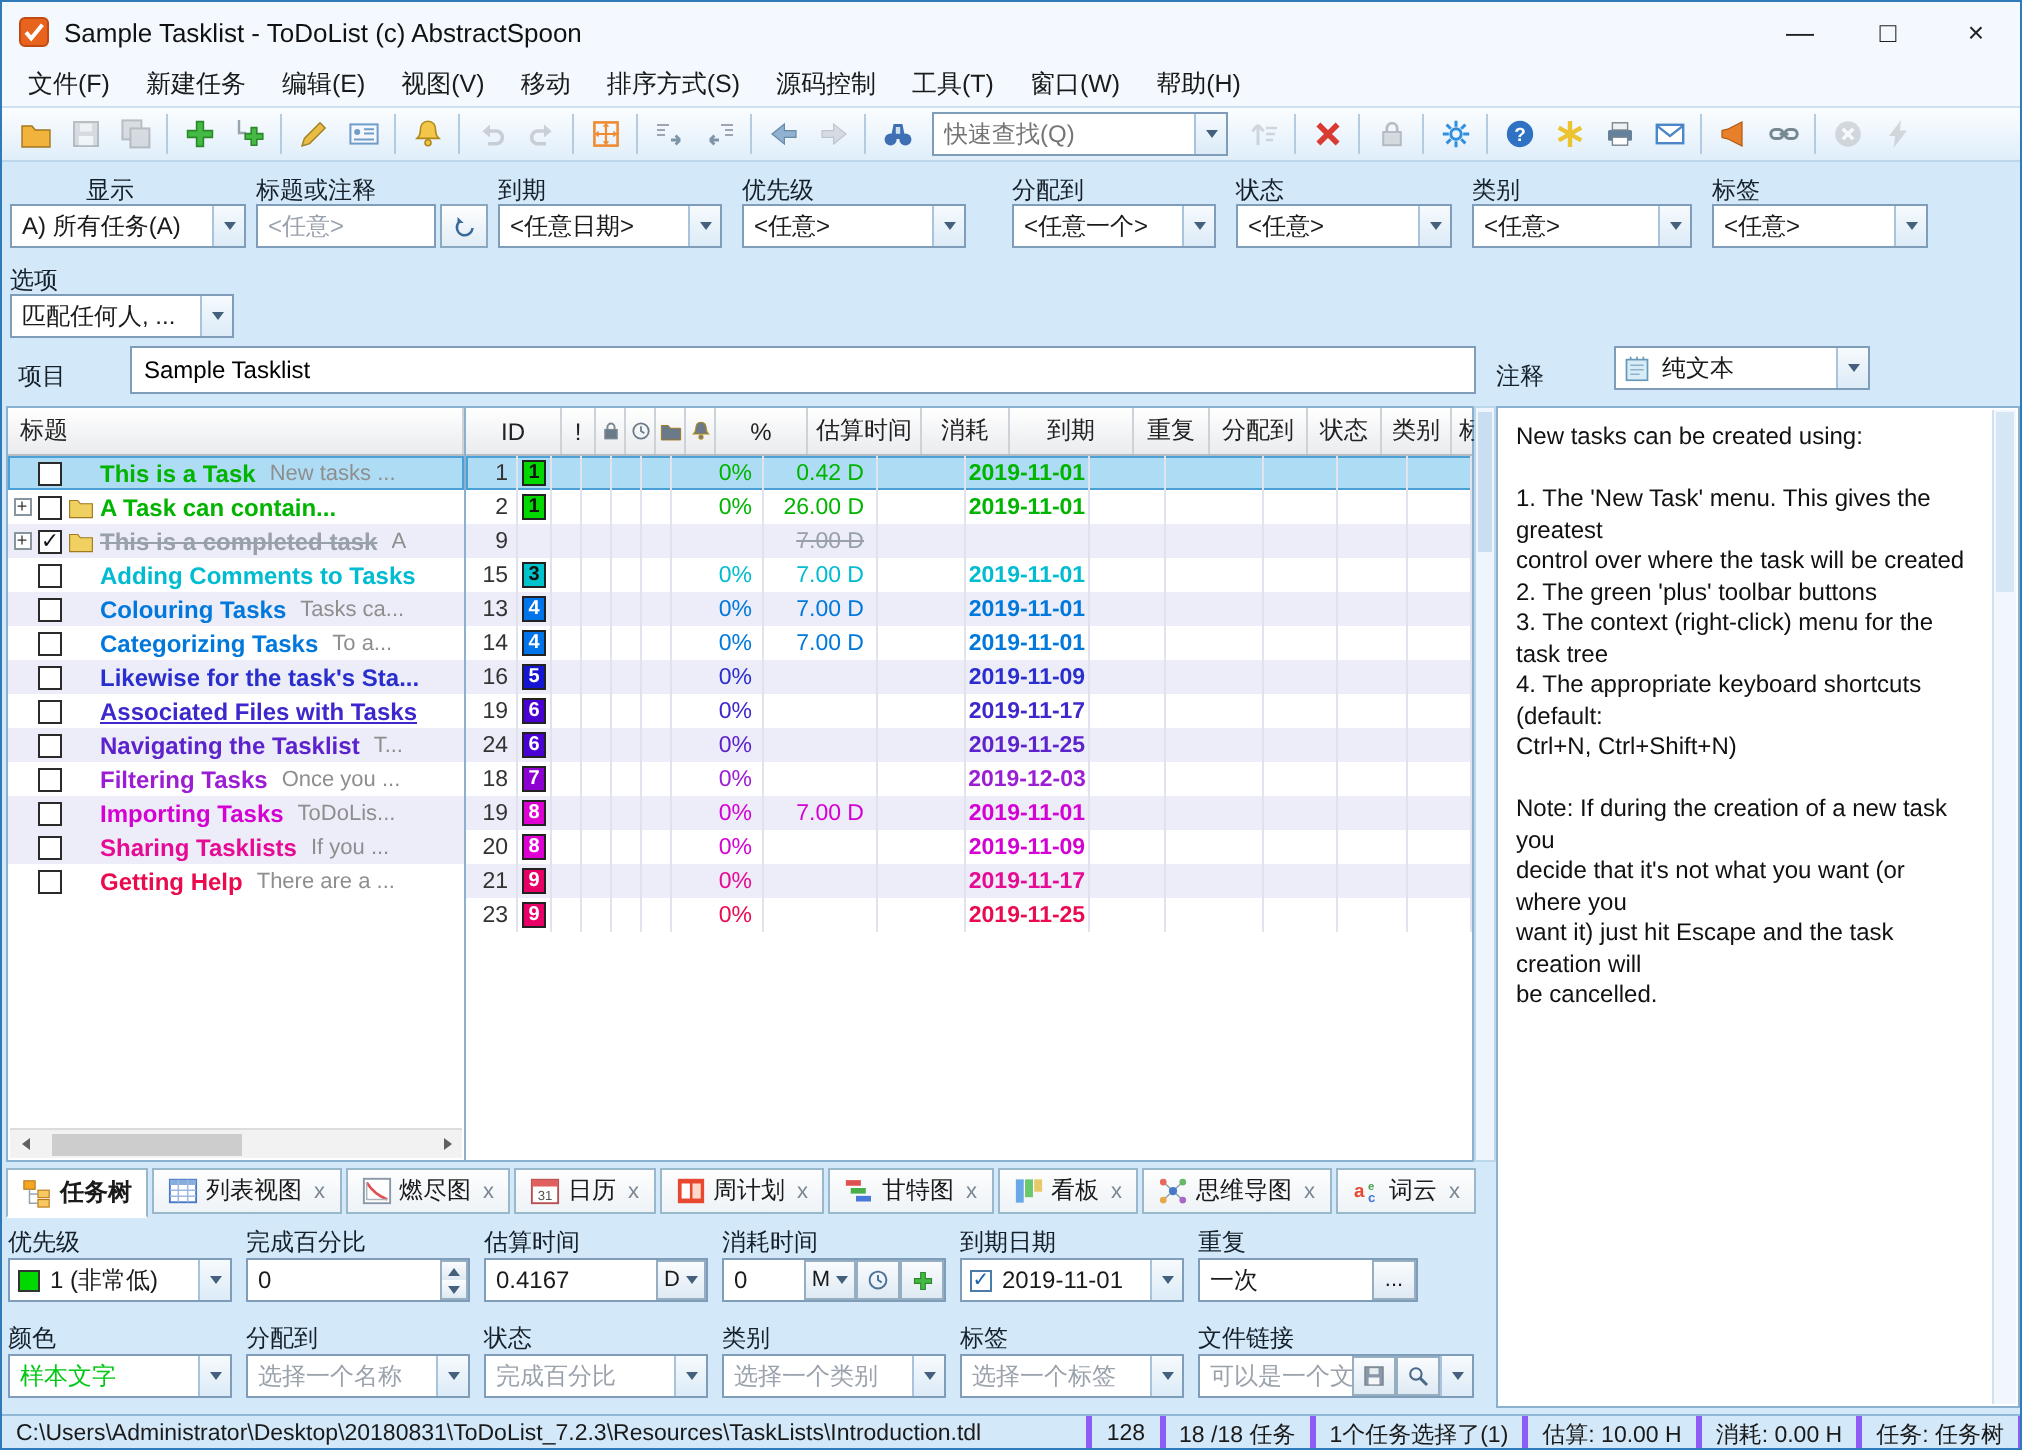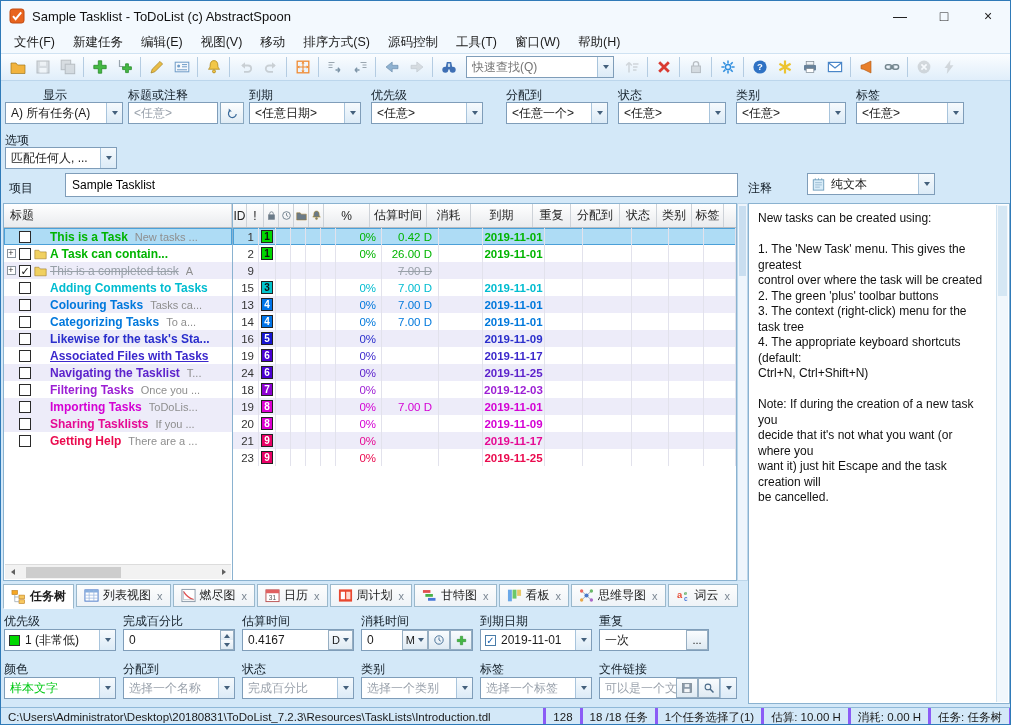--- a/index.html
+++ b/index.html
@@ -31,21 +31,21 @@
 .hcell{display:flex;align-items:center;justify-content:center;border-right:1px solid #cdd2d8;font-size:12px;color:#222;overflow:hidden;flex:none}
 .hcell.left{justify-content:flex-start;padding-left:6px}
 .trow{height:17px;display:flex;align-items:center;overflow:hidden}
 .trow.alt{background:#edecf9}
 .trow.sel{background:#aedcf5;box-shadow:inset 0 0 0 1px #4ba0d8}
 .expslot{width:14px;display:flex;align-items:center;justify-content:center;flex:none}
 .expbox{width:9px;height:9px;border:1px solid #8a949e;background:#fff;font-size:9px;line-height:7px;text-align:center;color:#333}
 .cbx{width:12px;height:12px;border:1.4px solid #2a2a2a;background:#fff;margin:0 3px 0 1px;flex:none;font-size:11px;line-height:10px;text-align:center;font-weight:bold;color:#111}
 .ticonslot{width:16px;display:flex;align-items:center;flex:none}
 .ttl{font-weight:bold;font-size:12px;white-space:nowrap}
-.ttl.done{text-decoration:line-through;font-weight:normal}
+.ttl.done{text-decoration:line-through;font-weight:bold}
 .pv{margin-left:7px;font-size:11px;color:#8e8e8e;white-space:nowrap;overflow:hidden}
 .ccell{display:flex;align-items:center;border-right:1px solid #e2e2ec;height:100%;font-size:11.5px;flex:none;overflow:hidden}
 .pribox{width:12px;height:13px;border:1px solid #222;font-size:10px;font-weight:bold;display:flex;align-items:center;justify-content:center;margin:auto}
 .hscroll{position:absolute;left:1px;right:1px;bottom:1px;height:15px;background:#f2f2f2;border-top:1px solid #dcdcdc;display:flex;align-items:center}
 .sarr{width:15px;height:15px;display:flex;align-items:center;justify-content:center}
 .tleft{width:0;height:0;border-top:3.5px solid transparent;border-bottom:3.5px solid transparent;border-right:4px solid #606060}
 .tright{width:0;height:0;border-top:3.5px solid transparent;border-bottom:3.5px solid transparent;border-left:4px solid #606060}
 .hthumb{height:11px;background:#cdcdcd;margin-left:6px;width:95px}
 .vscroll{position:absolute;background:#eef5fc;border:1px solid #bcd6ea}
 .vthumb{position:absolute;left:1px;right:1px;top:2px;height:70px;background:#c9def0}
@@ -537,21 +537,21 @@
           <span class="tleft"></span>
         </span>
         <span class="hthumb"></span>
         <span class="sarr" style="margin-left: auto;">
           <span class="tright"></span>
         </span>
       </div>
     </div>
   <div class="panel" id="colspanel" style="left:232px;top:202px;width:504px;height:378px;border-left:0">
       <div class="gridhdr">
-        <div class="hcell" style="width: 14px;">ID</div>
+        <div class="hcell" style="width: 48px;">ID</div>
         <div class="hcell" style="width: 17px;">!</div>
         <div class="hcell" style="width: 15px;">
           <span>
             <svg width="11" height="11" viewBox="0 0 16 16">
               <rect x="3.6" y="7" width="8.8" height="6.6" fill="#6a7a88" stroke="#7a8691"></rect>
               <path d="M5.4 7V5.2a2.6 2.6 0 015.2 0V7" fill="none" stroke="#7a8691" stroke-width="1.4"></path>
             </svg>
           </span>
         </div>
         <div class="hcell" style="width: 15px;">

